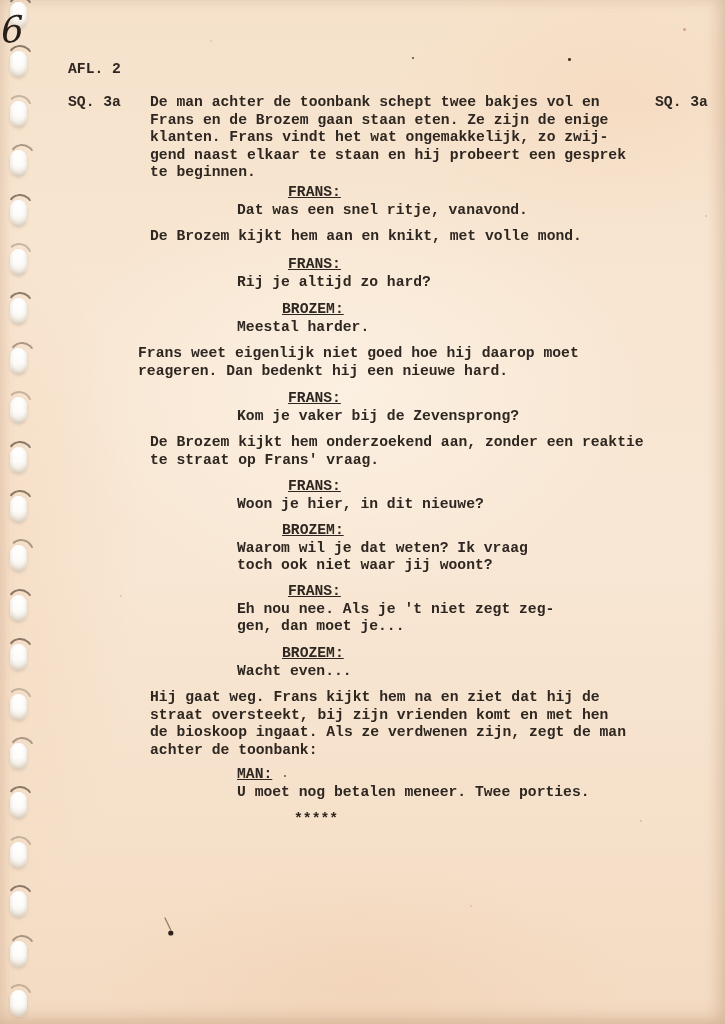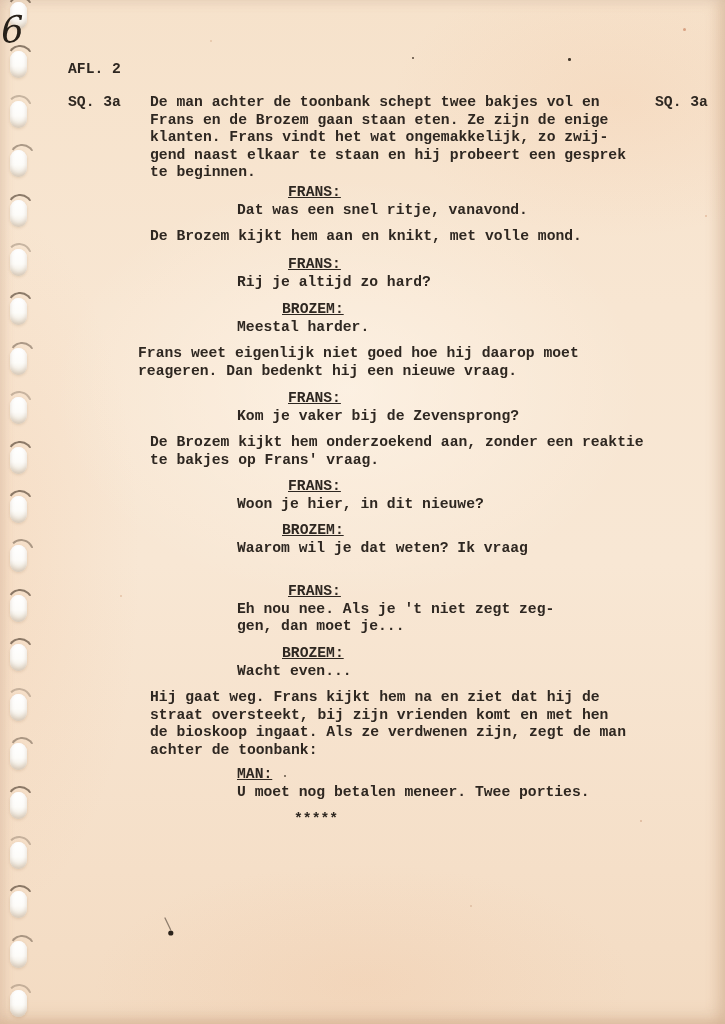--- a/index.html
+++ b/index.html
@@ -89,25 +89,25 @@
   <div class="abs ink" style="left:68px;top:61px;">AFL. 2</div>
   <div class="abs ink" style="left:68px;top:94px;">SQ. 3a</div>
   <div class="abs ink" style="left:655px;top:94px;">SQ. 3a</div>
 
   <div id="script-body">
       <div class="block ink" style="top: 94px; left: 150px;"><div class="line">De man achter de toonbank schept twee bakjes vol en</div><div class="line">Frans en de Brozem gaan staan eten. Ze zijn de enige</div><div class="line">klanten. Frans vindt het wat ongemakkelijk, zo zwij-</div><div class="line">gend naast elkaar te staan en hij probeert een gesprek</div><div class="line">te beginnen.</div></div>
       <div class="block ink" style="top: 184px; left: 237px;"><div class="cue" style="margin-left: 51px;">FRANS:</div><div class="line">Dat was een snel ritje, vanavond.</div></div>
       <div class="block ink" style="top: 228px; left: 150px;"><div class="line">De Brozem kijkt hem aan en knikt, met volle mond.</div></div>
       <div class="block ink" style="top: 256px; left: 237px;"><div class="cue" style="margin-left: 51px;">FRANS:</div><div class="line">Rij je altijd zo hard?</div></div>
       <div class="block ink" style="top: 301px; left: 237px;"><div class="cue" style="margin-left: 45px;">BROZEM:</div><div class="line">Meestal harder.</div></div>
-      <div class="block ink" style="top: 345px; left: 138px;"><div class="line">Frans weet eigenlijk niet goed hoe hij daarop moet</div><div class="line">reageren. Dan bedenkt hij een nieuwe vraag.</div></div>
+      <div class="block ink" style="top: 345px; left: 138px;"><div class="line">Frans weet eigenlijk niet goed hoe hij daarop moet</div><div class="line">reageren. Dan bedenkt hij een nieuwe hard.</div></div>
       <div class="block ink" style="top: 390px; left: 237px;"><div class="cue" style="margin-left: 51px;">FRANS:</div><div class="line">Kom je vaker bij de Zevensprong?</div></div>
-      <div class="block ink" style="top: 434px; left: 150px;"><div class="line">De Brozem kijkt hem onderzoekend aan, zonder een reaktie</div><div class="line">te bakjes op Frans' vraag.</div></div>
+      <div class="block ink" style="top: 434px; left: 150px;"><div class="line">De Brozem kijkt hem onderzoekend aan, zonder een reaktie</div><div class="line">te straat op Frans' vraag.</div></div>
       <div class="block ink" style="top: 478px; left: 237px;"><div class="cue" style="margin-left: 51px;">FRANS:</div><div class="line">Woon je hier, in dit nieuwe?</div></div>
-      <div class="block ink" style="top: 522px; left: 237px;"><div class="cue" style="margin-left: 45px;">BROZEM:</div><div class="line">Waarom wil je dat weten? Ik vraag</div></div>
+      <div class="block ink" style="top: 522px; left: 237px;"><div class="cue" style="margin-left: 45px;">BROZEM:</div><div class="line">Waarom wil je dat weten? Ik vraag</div><div class="line">toch ook niet waar jij woont?</div></div>
       <div class="block ink" style="top: 583px; left: 237px;"><div class="cue" style="margin-left: 51px;">FRANS:</div><div class="line">Eh nou nee. Als je 't niet zegt zeg-</div><div class="line">gen, dan moet je...</div></div>
       <div class="block ink" style="top: 645px; left: 237px;"><div class="cue" style="margin-left: 45px;">BROZEM:</div><div class="line">Wacht even...</div></div>
       <div class="block ink" style="top: 689px; left: 150px;"><div class="line">Hij gaat weg. Frans kijkt hem na en ziet dat hij de</div><div class="line">straat oversteekt, bij zijn vrienden komt en met hen</div><div class="line">de bioskoop ingaat. Als ze verdwenen zijn, zegt de man</div><div class="line">achter de toonbank:</div></div>
       <div class="block ink" style="top: 766px; left: 237px;"><div class="cue" style="">MAN:</div><div class="line">U moet nog betalen meneer. Twee porties.</div></div>
       <div class="block ink" style="top: 811px; left: 294px;"><div class="line">*****</div></div>
     </div>
 
   <svg class="tick" width="16" height="26">
     <path d="M3,2 L8.5,13.5" stroke="#3a2f24" stroke-width="1.3" stroke-linecap="round" opacity="0.55" fill="none"></path>
     <circle cx="8.8" cy="17" r="2.6" fill="#2b231b"></circle>

